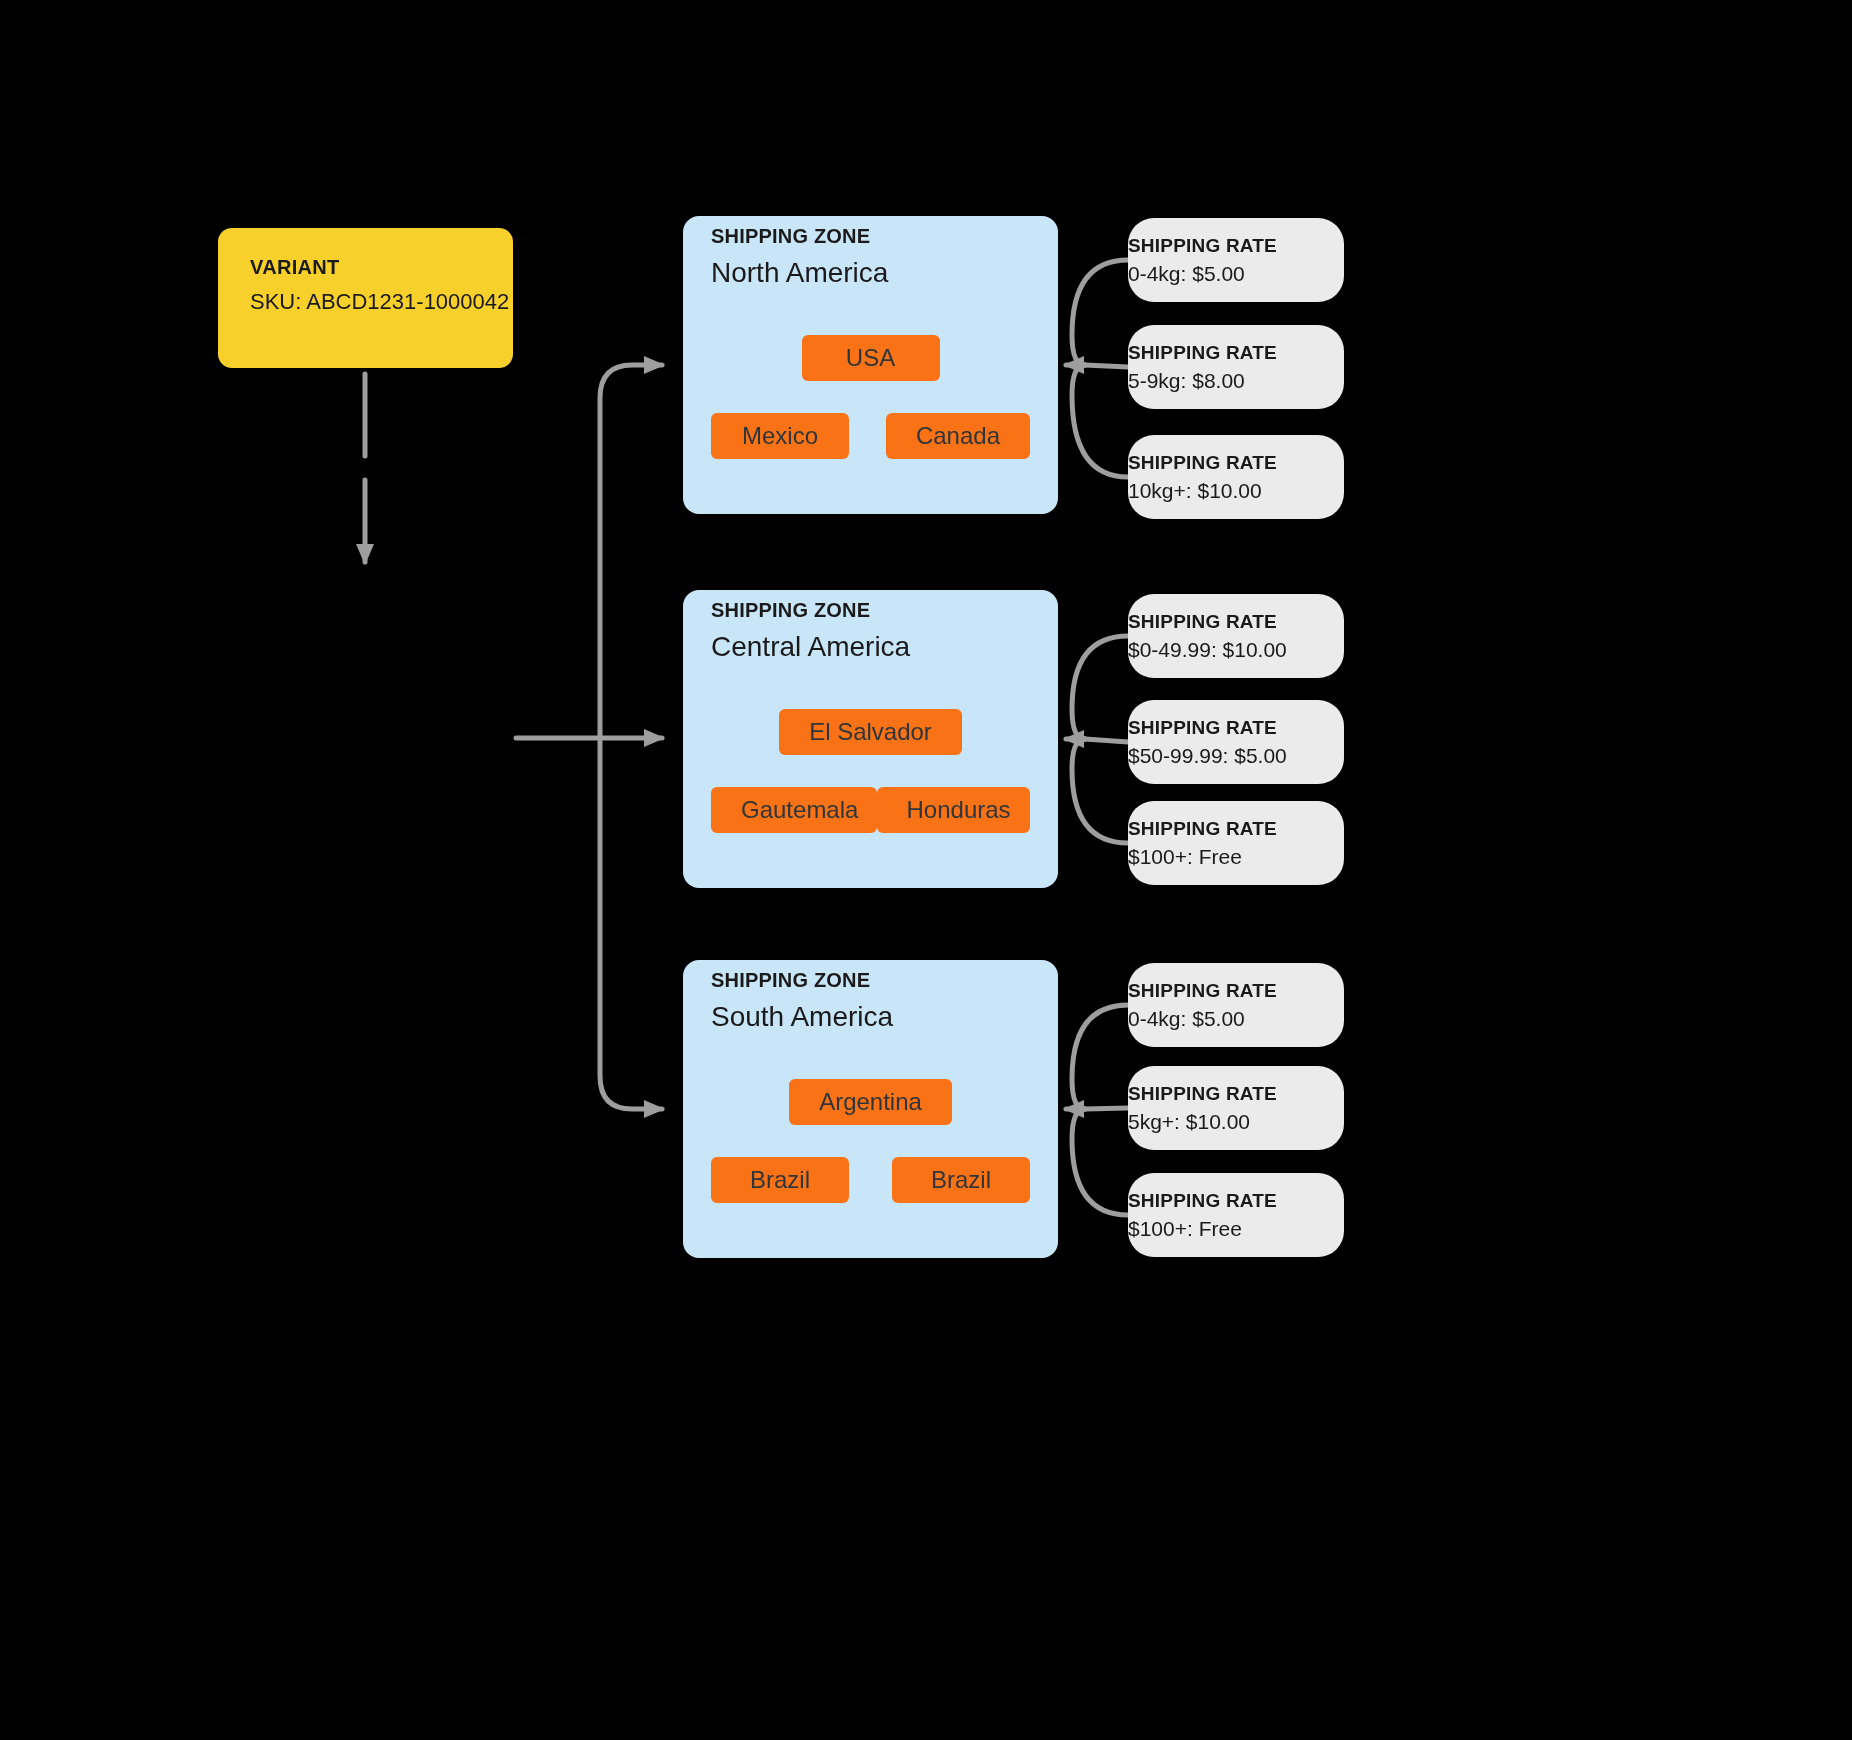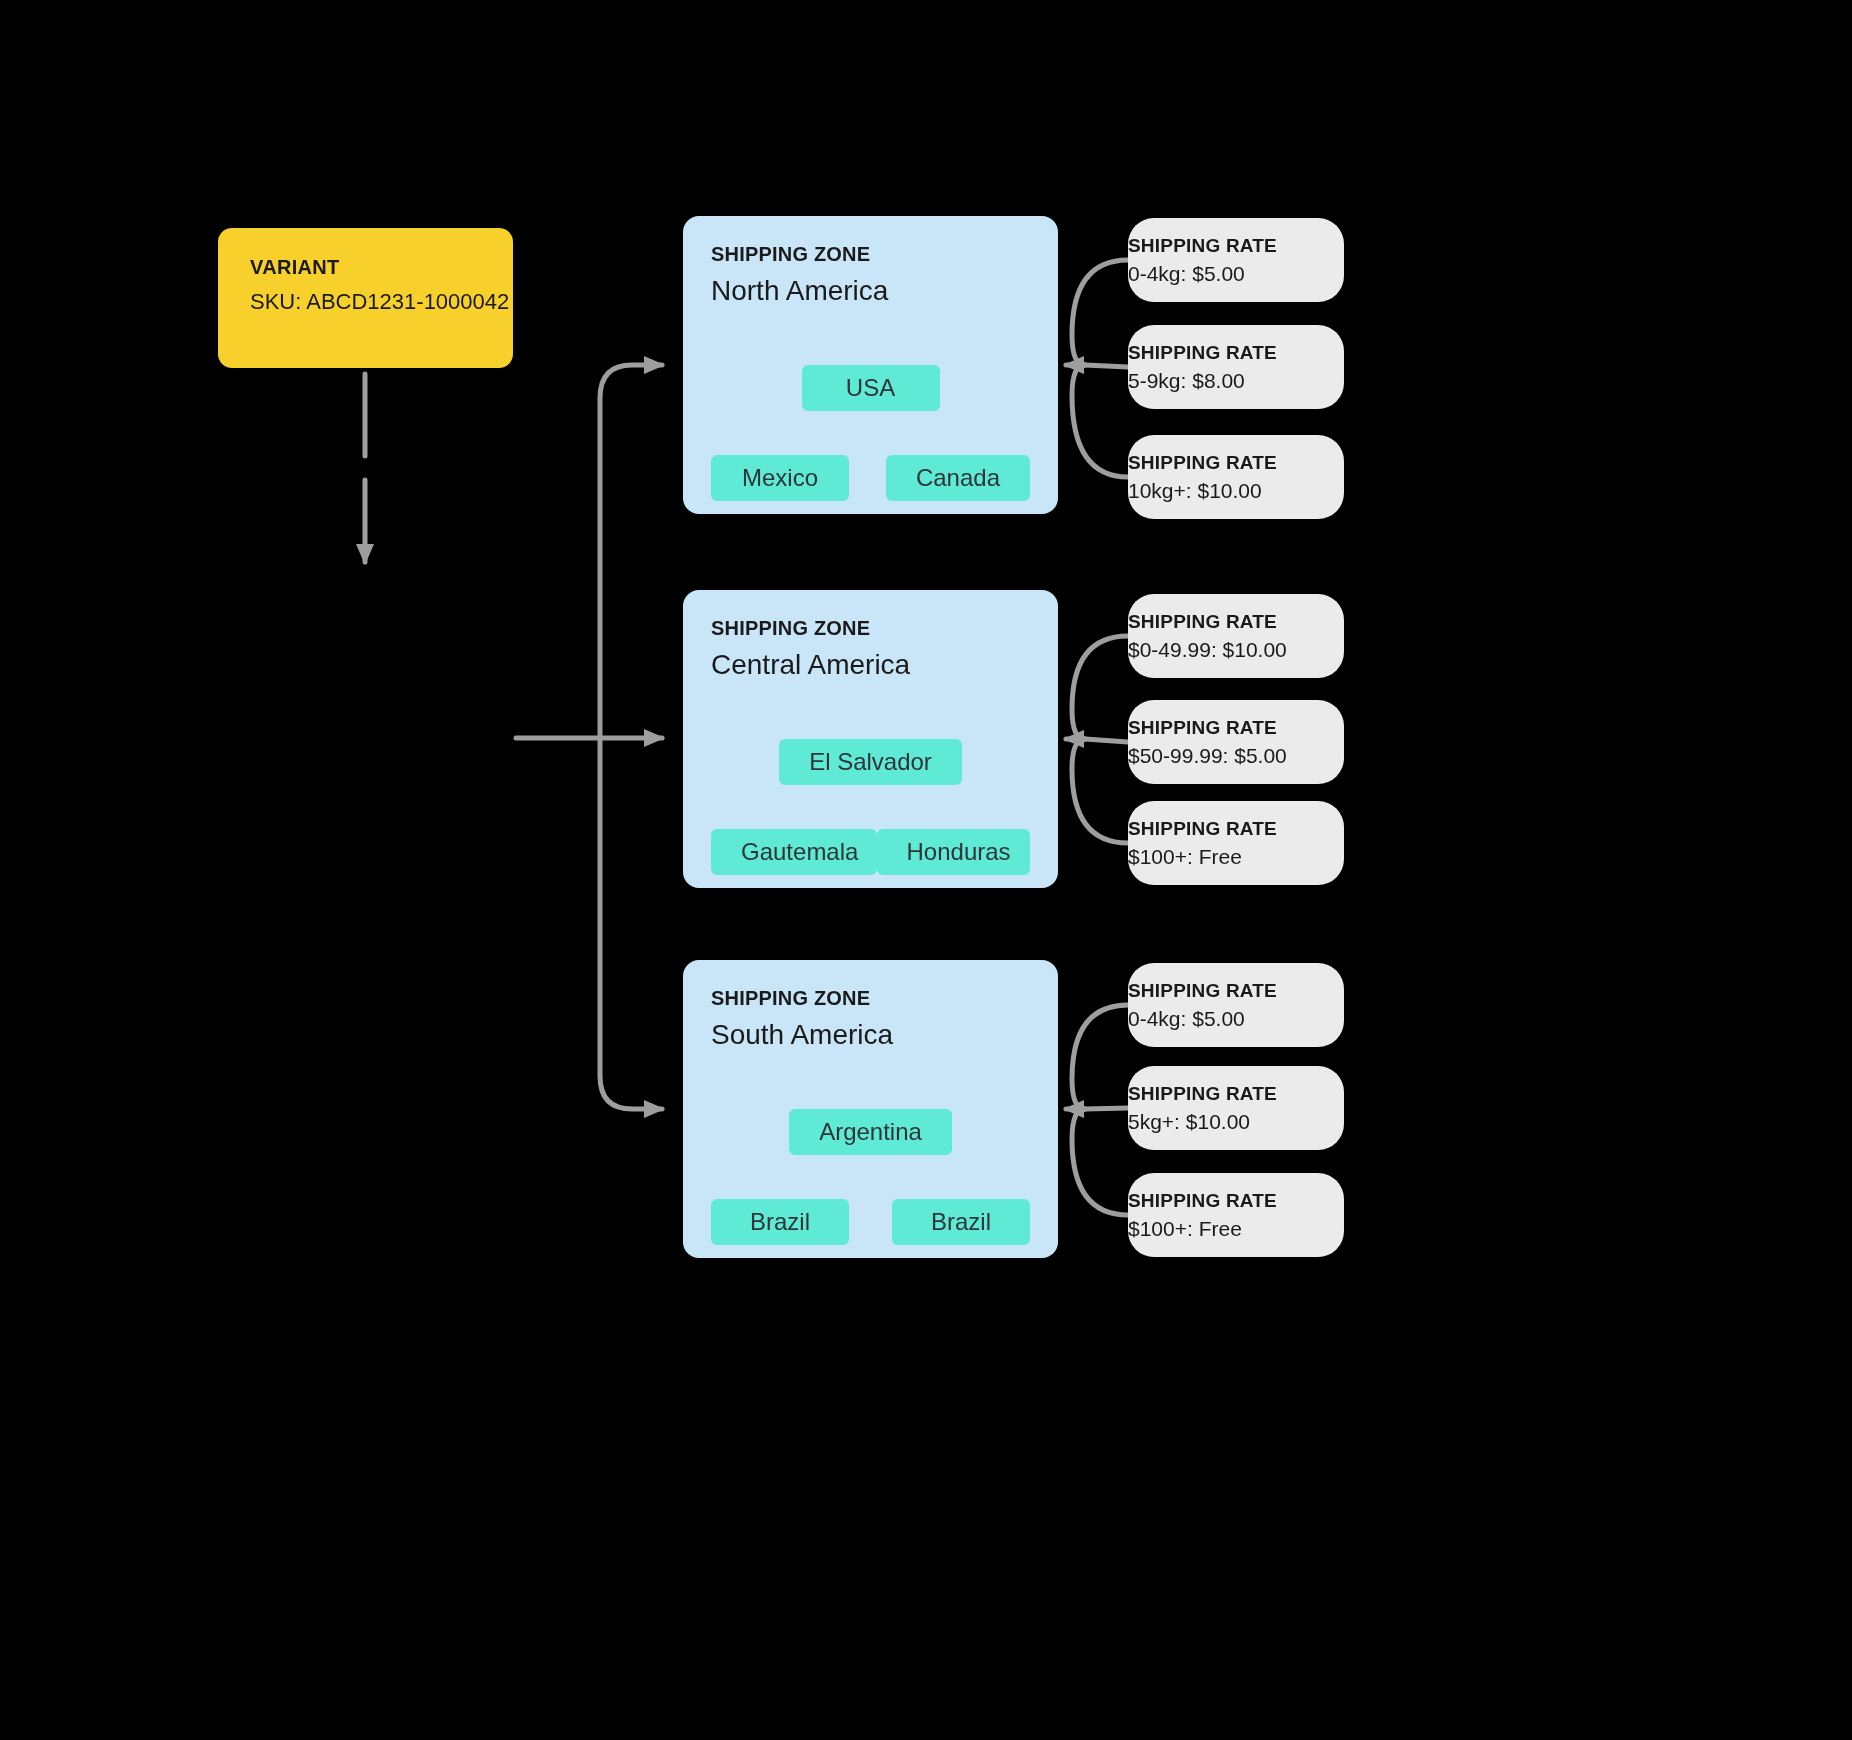--- a/index.html
+++ b/index.html
@@ -29,32 +29,31 @@
     text-align:center;
   }
   .wh-label{font-size:20px;font-weight:700;letter-spacing:.6px;}
   .wh-name{font-size:36px;font-weight:700;margin-top:6px;}
   .wh-icon{margin-top:20px;}
 
   
   .zone{
     position:absolute;left:683px;width:375px;height:298px;
     background:#C9E5F8;border-radius:16px;box-sizing:border-box;
-    padding:27px 28px;color:#1a1a1a;
+    padding:9px 28px;color:#1a1a1a;
   }
   .zone1{top:216px}.zone2{top:590px}.zone3{top:960px}
   .zone-label{font-size:20px;font-weight:700;letter-spacing:.2px;}
   .zone-name{font-size:28px;margin-top:9px;}
   .chip-row1{margin-top:46px;display:flex;justify-content:center;}
   .chip-row2{margin-top:32px;display:flex;justify-content:space-between;}
   .chip{
-    background:#5eead4;border-radius:6px;padding:9px 30px;min-width:78px;
+    background:#f97316;border-radius:6px;padding:9px 30px;min-width:78px;
     text-align:center;font-size:24px;color:#2f3539;white-space:nowrap;
     box-sizing:content-box;
-    margin-top:12px;
   }
 
   
   .rate{
     position:absolute;left:1128px;width:216px;height:84px;
     background:#EBEBEB;border-radius:26px;box-sizing:border-box;
     display:flex;flex-direction:column;justify-content:center;
     gap:5px;color:#1a1a1a;
   }
   .rate-label{font-size:19px;font-weight:700;letter-spacing:.2px;}

